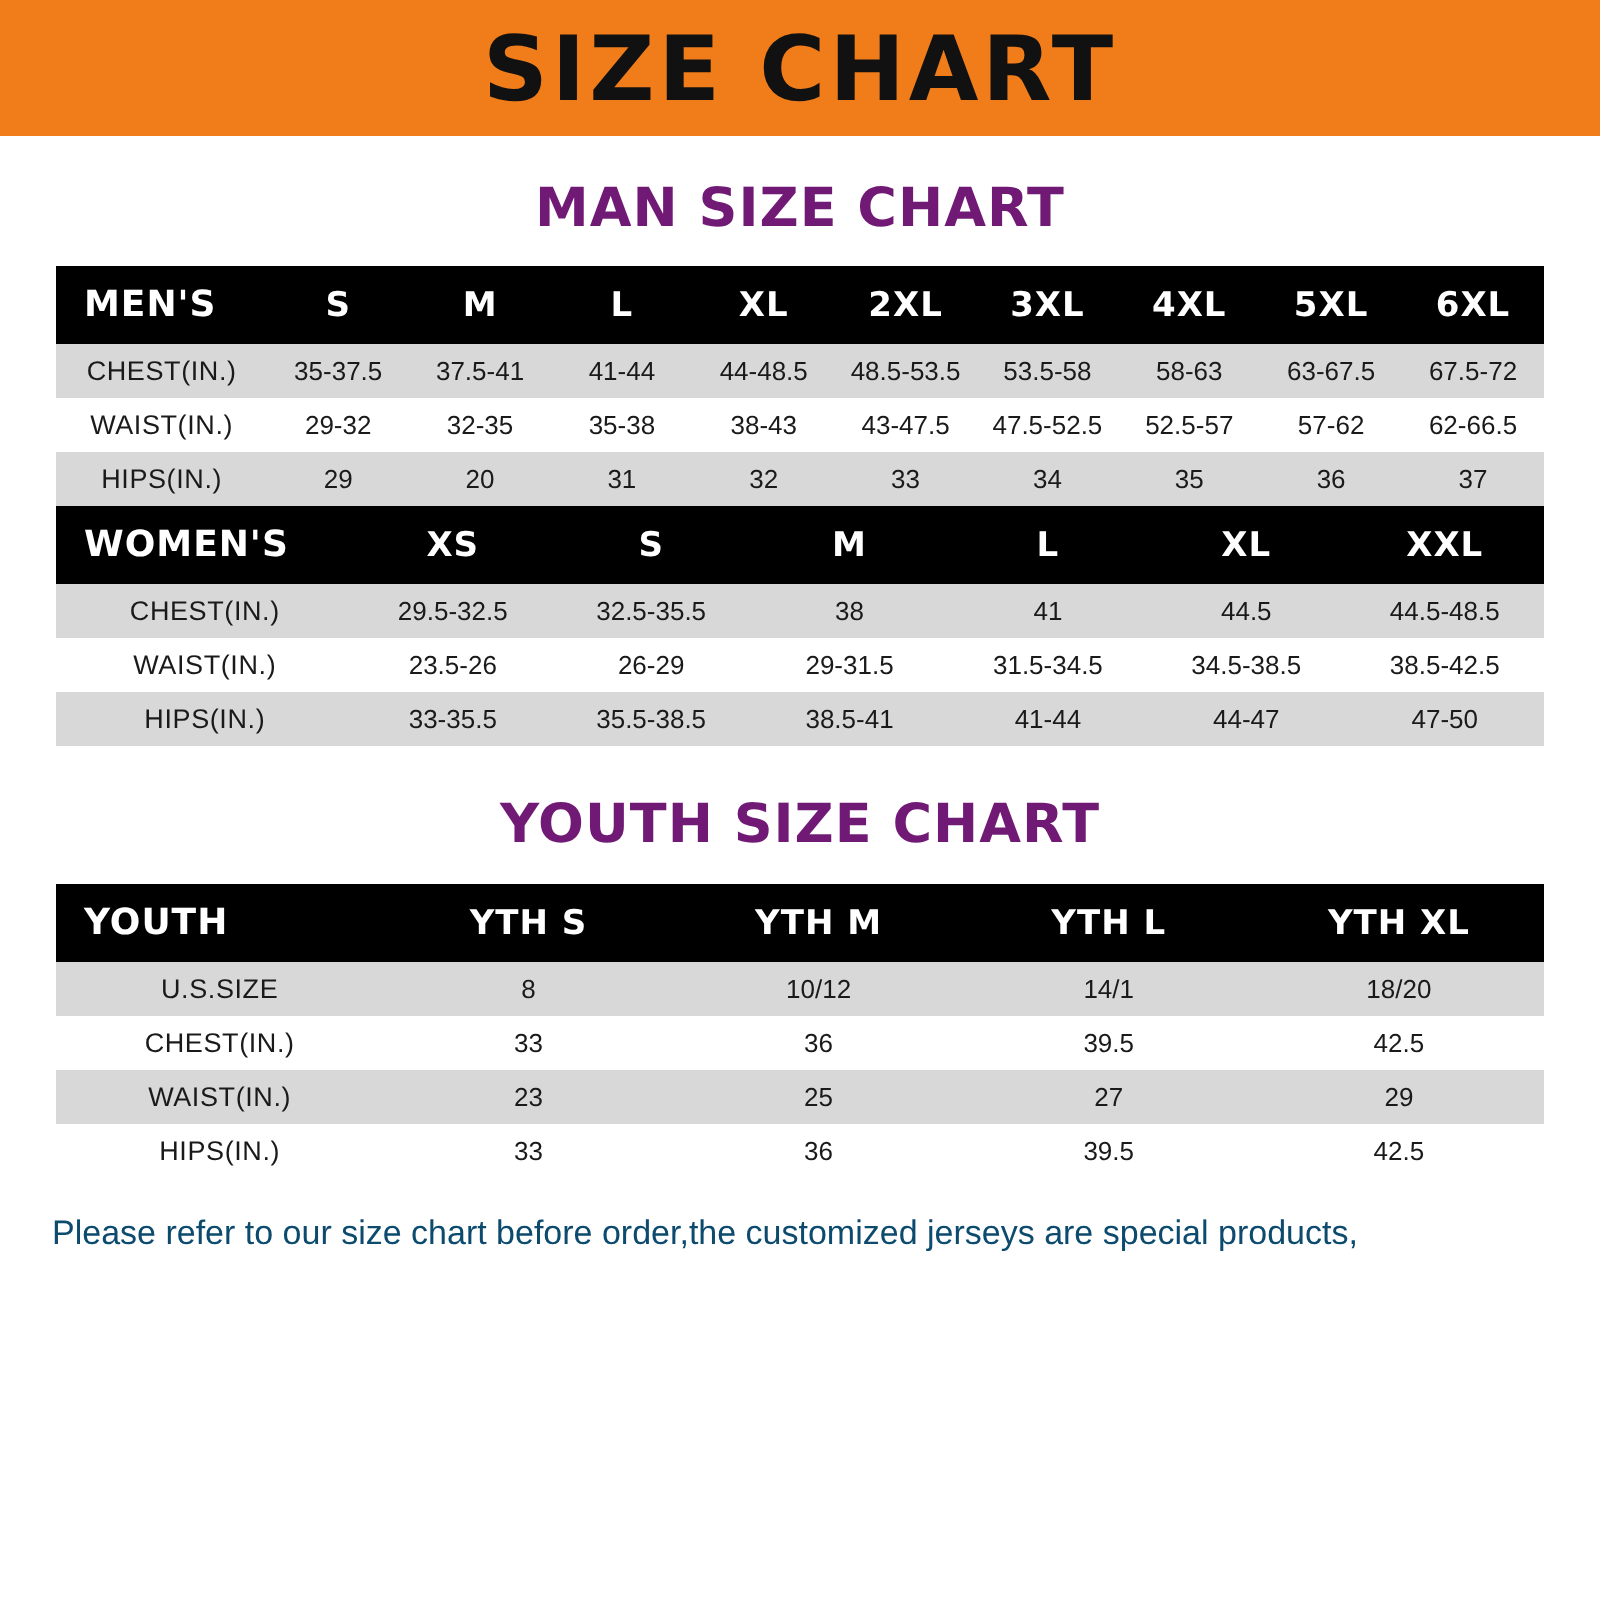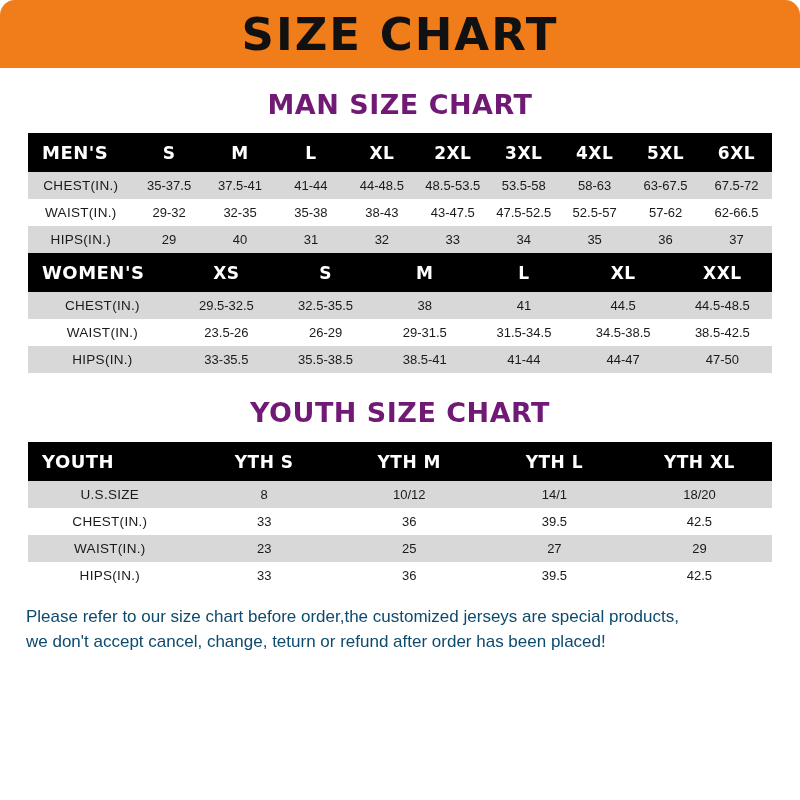--- a/index.html
+++ b/index.html
@@ -7,21 +7,20 @@
     margin: 0; padding: 0;
     width: 800px; height: 800px;
     background: #ffffff;
     font-family: "Liberation Sans", sans-serif;
   }
   .page {
     width: 800px; height: 800px;
     position: relative;
     background: #ffffff;
     overflow: hidden;
-    border-radius: 15px;
   }
 
   
   .banner {
     width: 100%;
     height: 68px;
     background: #f07d1a;
     display: flex;
     align-items: center;
     justify-content: center;
@@ -154,21 +153,21 @@
           <td>38-43</td>
           <td>43-47.5</td>
           <td>47.5-52.5</td>
           <td>52.5-57</td>
           <td>57-62</td>
           <td>62-66.5</td>
         </tr>
         <tr class="alt">
           <td class="first">HIPS(IN.)</td>
           <td>29</td>
-          <td>40</td>
+          <td>20</td>
           <td>31</td>
           <td>32</td>
           <td>33</td>
           <td>34</td>
           <td>35</td>
           <td>36</td>
           <td>37</td>
         </tr>
       </tbody>
     </table>
@@ -265,16 +264,15 @@
           <td>36</td>
           <td>39.5</td>
           <td>42.5</td>
         </tr>
       </tbody>
     </table>
   </div>
 
   <div class="note">
     <div>Please refer to our size chart before order,the customized jerseys are special products,</div>
-    <div>we don't accept cancel, change, teturn or refund after order has been placed!</div>
   </div>
 
 </div>
 
 </body></html>

